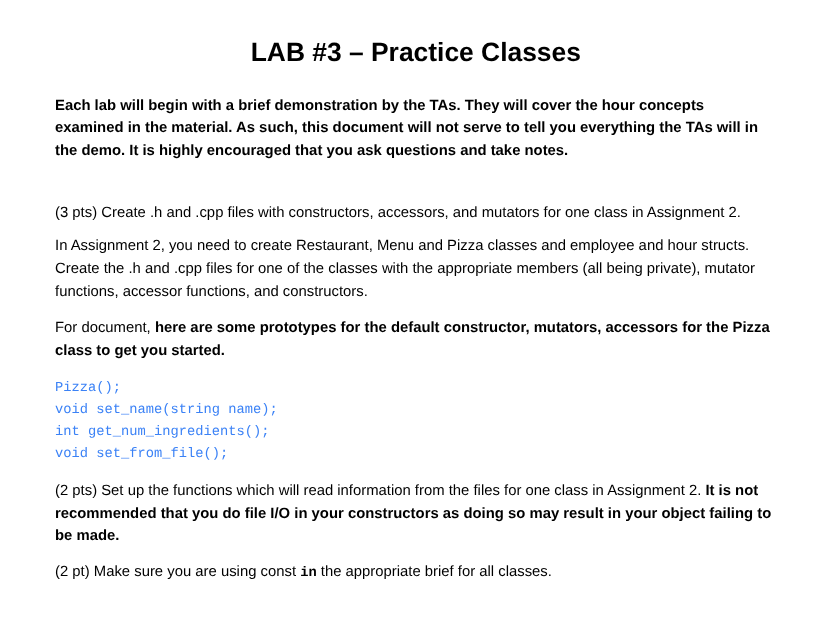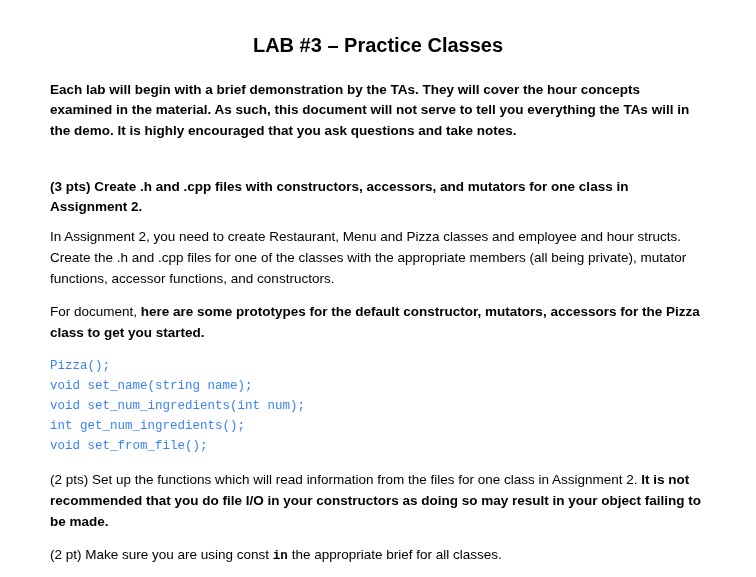--- a/index.html
+++ b/index.html
@@ -14,34 +14,34 @@
       font-size: 13.5px;
       color: #000000;
       width: 756px;
       min-height: 577px;
       padding: 30px 50px 30px 50px;
       line-height: 1.5;
     }
 
     h1 {
       text-align: center;
-      font-size: 20px;
+      font-size: 24px;
       font-weight: bold;
       margin-bottom: 20px;
       font-family: Arial, Helvetica, sans-serif;
     }
 
     .intro {
       font-weight: bold;
       margin-bottom: 14px;
       line-height: 1.5;
     }
 
     .section-header {
-      font-weight: bold;
+      font-weight: normal;
       margin-bottom: 10px;
       line-height: 1.5;
       margin-top: 36px;
     }
 
     .body-text {
       margin-bottom: 12px;
       line-height: 1.55;
     }
 
@@ -73,21 +73,20 @@
 
 <p class="body-text">In Assignment 2, you need to create Restaurant, Menu and Pizza classes and employee and hour structs. Create the .h and .cpp files for one of the classes with the appropriate members (all being private), mutator functions, accessor functions, and constructors.</p>
 
 <p class="body-text">
   <span>For document, </span><span class="inline-bold">here are some prototypes for the default constructor, mutators, accessors for the Pizza class to get you started.</span>
 </p>
 
 <div class="code-block">
   <div>Pizza();</div>
   <div>void set_name(string name);</div>
-  <div>void set_num_ingredients(int num);</div>
   <div>int get_num_ingredients();</div>
   <div>void set_from_file();</div>
 </div>
 
 <p class="body-text">
   <span>(2 pts) Set up the functions which will read information from the files for one class in Assignment 2. </span><span class="inline-bold">It is not recommended that you do file I/O in your constructors as doing so may result in your object failing to be made.</span>
 </p>
 
 <p class="body-text">
   <span>(2 pt) Make sure you are using const </span><span class="inline-code inline-bold">in</span><span> the appropriate brief for all classes.</span>

